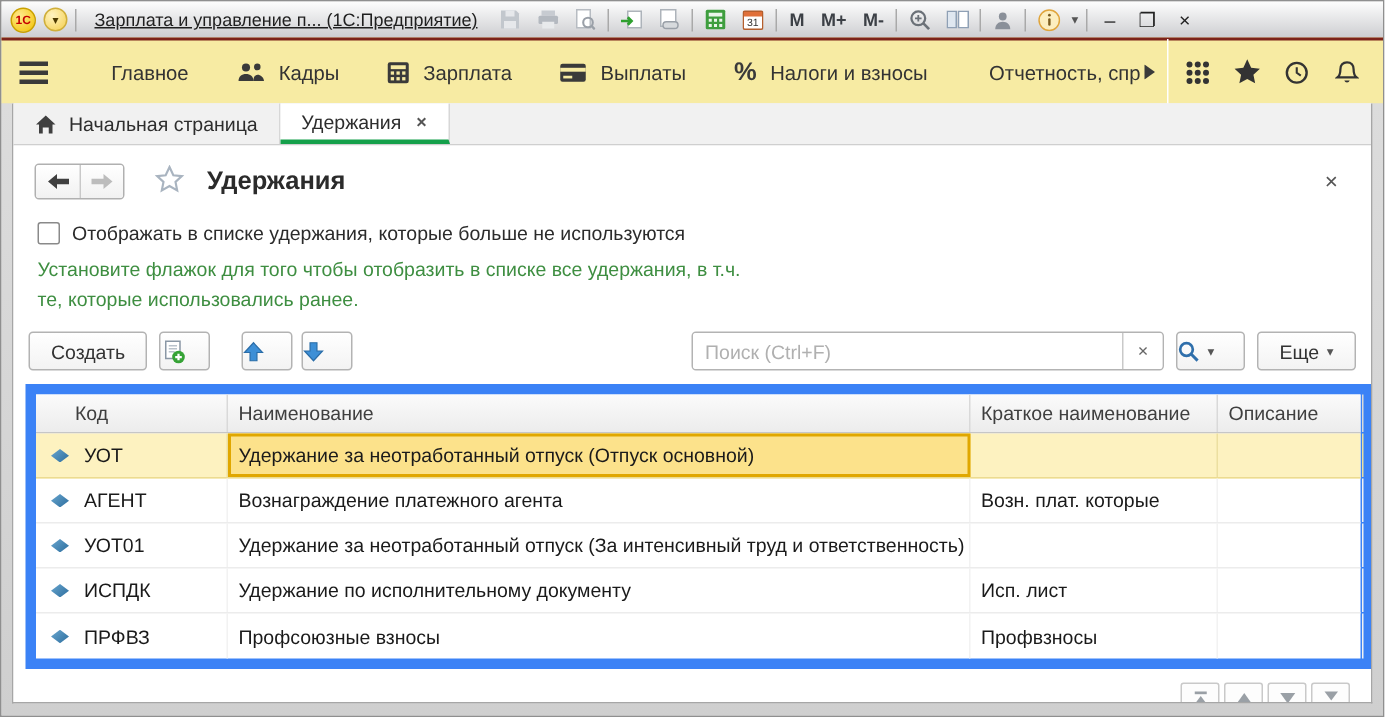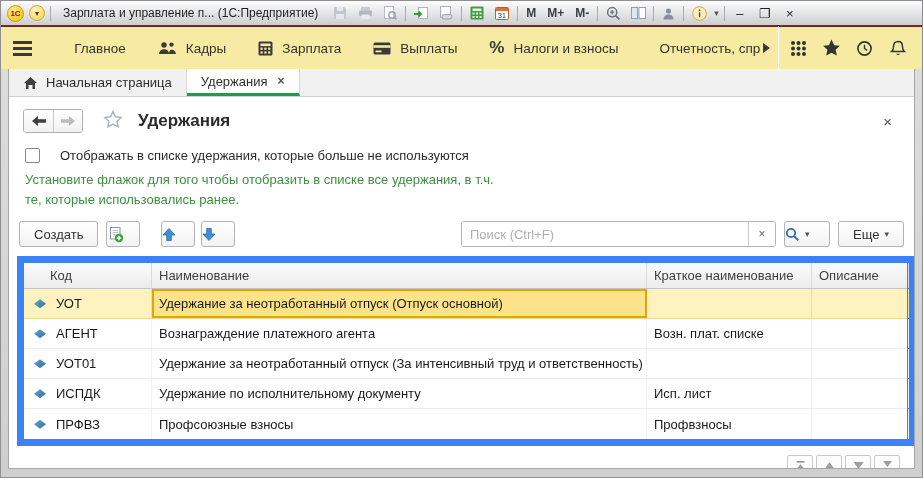--- a/index.html
+++ b/index.html
@@ -6,21 +6,21 @@
   html,body { width:923px; height:478px; overflow:hidden; }
   body { font-family:"Liberation Sans", sans-serif; font-size:13px; color:#222; background:#fff; }
 
   .window { width:923px; height:478px; border:1px solid #8f8f8f; display:flex; flex-direction:column; background:#d9d9d9; }
 
   
   .titlebar { height:24px; flex:0 0 24px; background:linear-gradient(#fdfdfd,#cdced1); display:flex; align-items:center; padding:0 6px; gap:5px; font-size:12px; color:#1f1f1f; }
   .logo { width:17px; height:17px; border-radius:50%; background:radial-gradient(circle at 35% 30%,#ffe98c,#f2c200); border:1px solid #c9a000; color:#c40000; font-weight:bold; font-size:8px; display:flex; align-items:center; justify-content:center; }
   .logo-drop { width:16px; height:16px; border-radius:50%; background:radial-gradient(circle at 35% 30%,#fff3c0,#f4cf4e); border:1px solid #cfae3a; display:flex; align-items:center; justify-content:center; font-size:8px; color:#4d3a00; }
   .tb-sep { width:1px; height:15px; background:#a9a9a9; }
-  .tb-title { padding:0 7px; white-space:nowrap; }
+  .tb-title { padding:0 7px; white-space:nowrap;text-decoration:underline; }
   .tb-icon { width:20px; height:19px; display:flex; align-items:center; justify-content:center; }
   .tb-text { font-weight:bold; color:#3c4046; padding:0 3px; }
   .tb-user { display:flex; align-items:center; gap:4px; white-space:nowrap; color:#333; padding:0 3px; }
   .win-btn { width:20px; height:18px; display:flex; align-items:center; justify-content:center; font-size:13px; color:#222; }
   .spacer { flex:1; }
 
   
   .menubar { height:44px; flex:0 0 44px; background:#f7eba3; border-top:2px solid #7d241b; display:flex; align-items:center; padding:0 8px 0 12px; color:#333; }
   .hamburger { width:36px; height:30px; display:flex; flex-direction:column; justify-content:center; gap:3px; margin-right:14px; }
   .hamburger i { display:block; width:19px; height:3px; background:#3a3a3a; }
@@ -43,21 +43,21 @@
   
   .form { flex:1; background:#fff; padding:0 6px; overflow:hidden; }
   .form-header { display:flex; align-items:center; padding:12px 8px 0 8px; }
   .nav-group { display:inline-flex; border:1px solid #b0b0b0; border-radius:3px; overflow:hidden; background:#fff; }
   .nav-btn { width:29px; height:22px; display:flex; align-items:center; justify-content:center; background:linear-gradient(#fff,#f1f1f1); }
   .nav-btn + .nav-btn { border-left:1px solid #c9c9c9; }
   .fav-star { margin-left:20px; }
   .page-title { margin-left:15px; font-size:17px; font-weight:bold; color:#2b2b2b; }
   .form-close { margin-left:auto; margin-right:8px; color:#555; font-size:15px; }
 
-  .chk-row { display:flex; align-items:center; gap:20px; margin:15px 0 0 10px; }
+  .chk-row { display:flex; align-items:center; gap:8px; margin:15px 0 0 10px; }
   .chk-box { width:15px; height:15px; background:#fff; border:1px solid #8a8a8a; border-radius:2px; flex:0 0 15px; }
   .chk-label { font-size:13px; color:#2b2b2b; }
   .hint { margin:7px 0 0 10px; max-width:478px; font-size:13px; line-height:1.55; color:#3e8e41; }
 
   
   .toolbar { display:flex; align-items:center; margin:11px 4px 0 4px; }
   .btn { height:26px; border:1px solid #b3b3b3; border-radius:3px; background:linear-gradient(#fff,#f3f3f3); display:inline-flex; align-items:center; justify-content:flex-start; font-size:13px; color:#333; padding:0 14px; gap:5px; }
   .btn-icon { width:34px; padding:0; }
   .gap8 { width:8px; } .gap20 { width:21px; } .gap6 { width:6px; }
   .search-group { display:flex; width:315px; height:26px; border:1px solid #b3b3b3; border-radius:3px; background:#fff; overflow:hidden; }
@@ -396,21 +396,21 @@
             <div class="td"></div>
             <div class="td"></div>
           </div>
 
           <div class="tr row">
             <div class="td td-code">
                 <span class="diamond"></span>
                 <span>АГЕНТ</span>
               </div>
             <div class="td">Вознаграждение платежного агента</div>
-            <div class="td">Возн. плат. списке</div>
+            <div class="td">Возн. плат. которые</div>
             <div class="td"></div>
             <div class="td"></div>
           </div>
 
           <div class="tr row">
             <div class="td td-code">
                 <span class="diamond"></span>
                 <span>УОТ01</span>
               </div>
             <div class="td">Удержание за неотработанный отпуск (За интенсивный труд и ответственность)</div>

